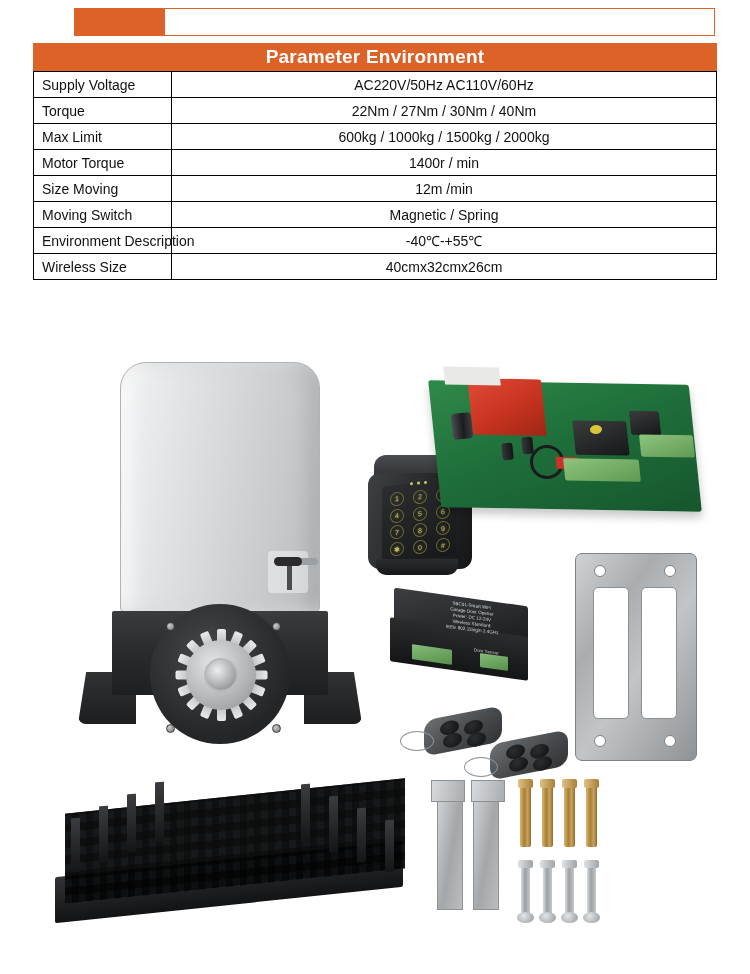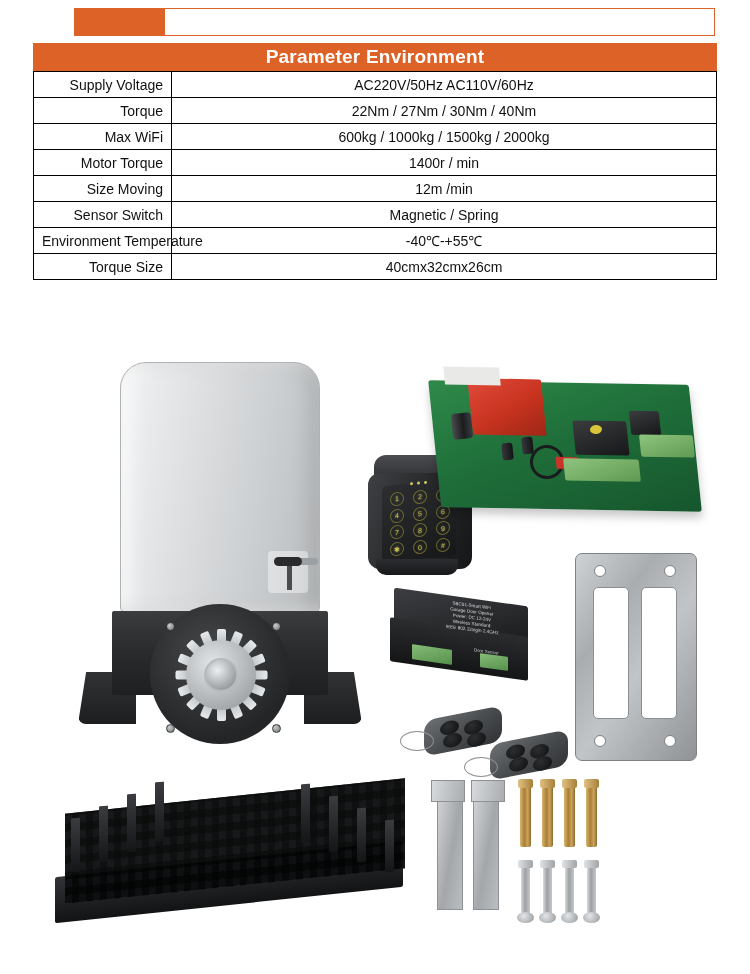--- a/index.html
+++ b/index.html
@@ -70,21 +70,21 @@
   }
   table.spec td {
     border: 1px solid #000000;
     height: 26px;
     font-size: 14px;
     color: #111111;
     padding: 0 8px;
   }
   td.label {
     width: 138px;
-    text-align: right;
+    text-align: left;
     white-space: nowrap;
   }
   td.label.wide {
     width: 212px;
   }
   td.value {
     text-align: center;
   }
 
   
@@ -415,41 +415,41 @@
     <tbody>
       <tr>
         <td class="label">Supply Voltage</td>
         <td class="value">AC220V/50Hz AC110V/60Hz</td>
       </tr>
       <tr>
         <td class="label">Torque</td>
         <td class="value">22Nm / 27Nm / 30Nm / 40Nm</td>
       </tr>
       <tr>
-        <td class="label">Max WiFi</td>
+        <td class="label">Max Limit</td>
         <td class="value">600kg / 1000kg / 1500kg / 2000kg</td>
       </tr>
       <tr>
         <td class="label">Motor Torque</td>
         <td class="value">1400r / min</td>
       </tr>
       <tr>
         <td class="label">Size Moving</td>
         <td class="value">12m /min</td>
       </tr>
       <tr>
-        <td class="label">Sensor Switch</td>
+        <td class="label">Moving Switch</td>
         <td class="value">Magnetic / Spring</td>
       </tr>
       <tr>
-        <td class="label wide">Environment Temperature</td>
+        <td class="label wide">Environment Description</td>
         <td class="value">-40℃-+55℃</td>
       </tr>
       <tr>
-        <td class="label">Torque Size</td>
+        <td class="label">Wireless Size</td>
         <td class="value">40cmx32cmx26cm</td>
       </tr>
     </tbody>
   </table>
 </div>
 
 <div class="photo-area">
 
   <div class="part motor">
     <div class="motor-cover"></div>

